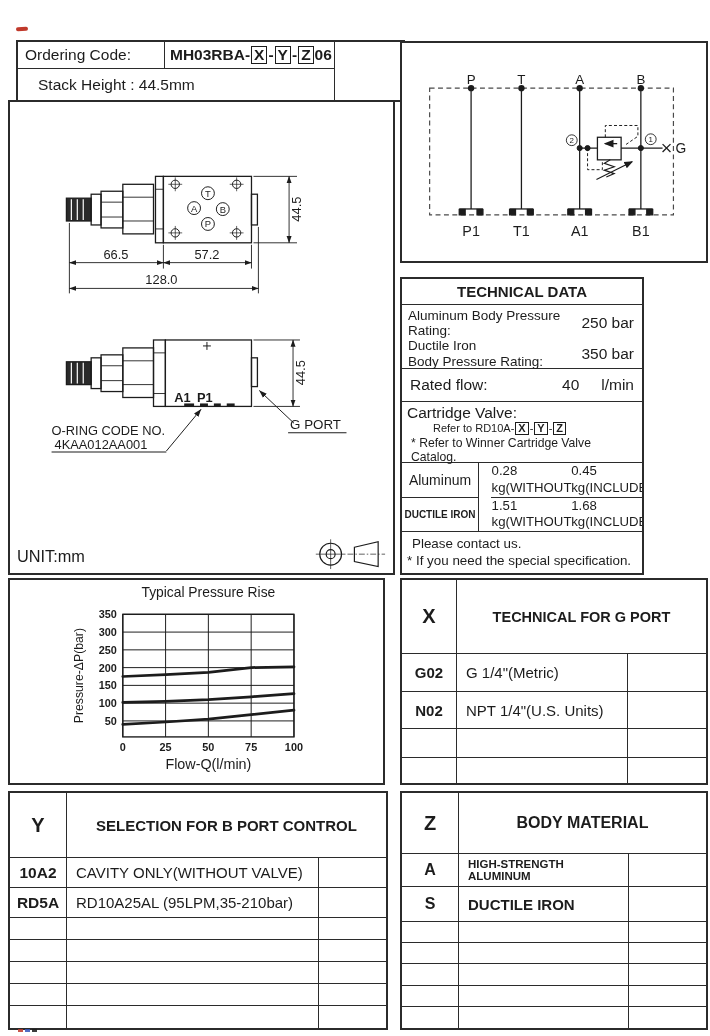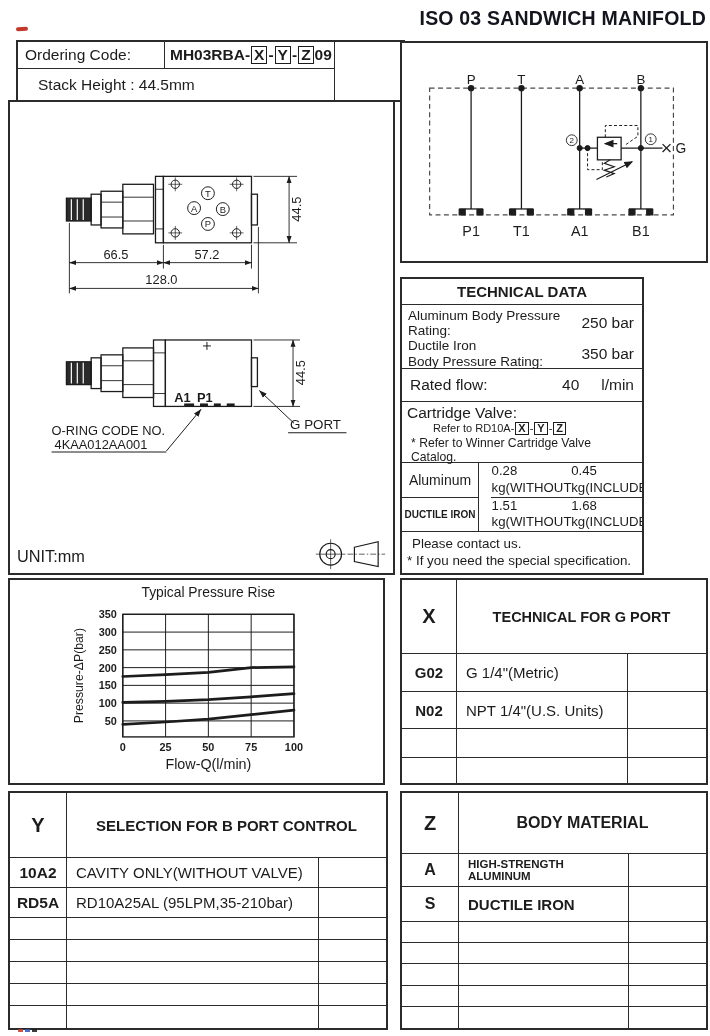--- a/index.html
+++ b/index.html
@@ -63,32 +63,31 @@
   svg{display:block;}
   svg text{font-family:"Liberation Sans",sans-serif;fill:#1c1c1c;}
 </style>
 </head>
 <body>
 
 <div class="page">
 
   <div class="red-mark" id="redmark" style="background: rgb(192, 57, 43);"></div>
 
-  <div class="page-title">ISO 03 SANDWICH MANIFOLD</div>
 
   <div class="box ordering">
     <div class="cell lbl">Ordering Code:</div>
     <div class="cell code">
       <span>MH03RBA-</span>
         <span class="boxed">X</span>
         <span>-</span>
         <span class="boxed">Y</span>
         <span>-</span>
         <span class="boxed">Z</span>
-        <span>09</span>
+        <span>06</span>
     </div>
     <div class="cell spacer"></div>
     <div class="cell stack no-b">Stack Height : 44.5mm</div>
   </div>
 
   <div class="box" style="left:8px;top:100px;width:387px;height:475px;">
     <svg viewBox="0 0 387 475" width="100%" height="100%" preserveAspectRatio="none">
       <defs>
         <marker id="dimarr" viewBox="0 0 10 10" refX="9.5" refY="5" markerWidth="8" markerHeight="8" orient="auto-start-reverse">
           <path d="M0,1.5 L10,5 L0,8.5 z" fill="#1c1c1c"></path>

